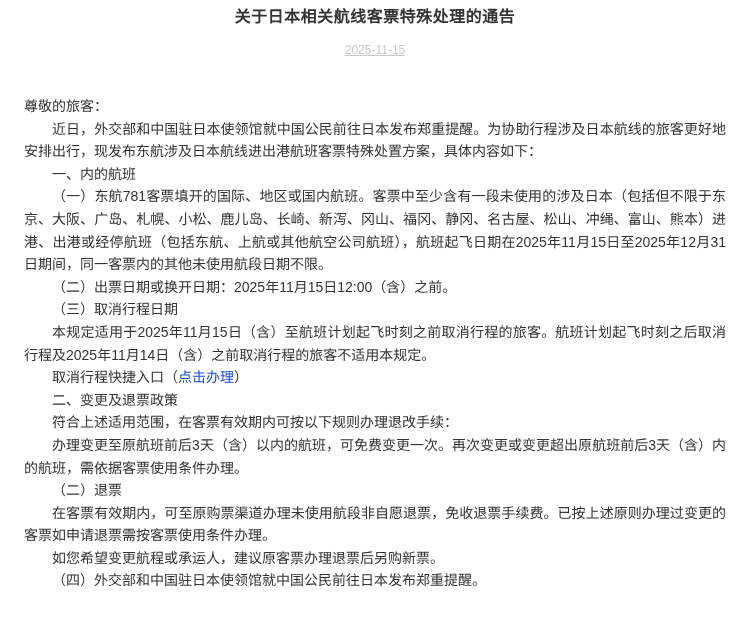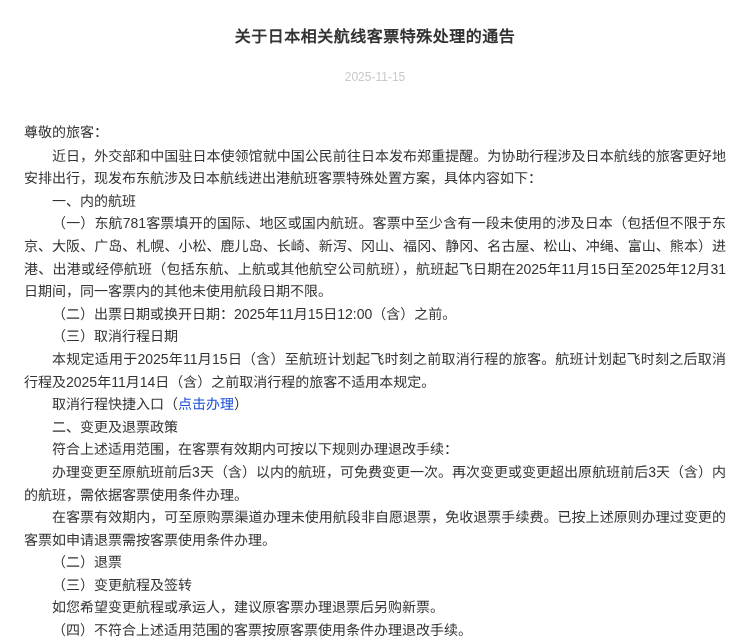--- a/index.html
+++ b/index.html
@@ -8,52 +8,52 @@
     background: #ffffff;
   }
   body {
     width: 750px;
     height: 638px;
     overflow: hidden;
     font-family: "Liberation Sans", "DejaVu Sans", sans-serif;
     -webkit-font-smoothing: antialiased;
   }
   .header {
-    padding-top: 26px;
+    padding-top: 6px;
     text-align: center;
   }
   .title {
     margin: 0;
     font-size: 16px;
     line-height: 22px;
     font-weight: 700;
     color: #333333;
     letter-spacing: 0.5px;
   }
   .date {
-    margin-top: 22px;
+    margin-top: 15px;
     font-size: 12px;
     line-height: 14px;
     color: #c9c9c9;
+    text-decoration: underline;
   }
   .content {
     padding: 38px 24px 20px 24px;
     font-size: 14px;
     line-height: 22.6px;
     color: #333333;
     text-align: justify;
   }
   .content p {
     margin: 0;
     text-indent: 2em;
     word-break: break-all;
   }
   .content p.no-indent {
     text-indent: 0;
-    font-family: Liberation Serif, serif;
   }
   .content a {
     color: #1d4ed8;
     text-decoration: none;
     cursor: pointer;
   }
 </style>
 </head>
 <body>
 
@@ -67,18 +67,17 @@
     <p><span>近日，外交部和中国驻日本使领馆就中国公民前往日本发布郑重提醒。为协助行程涉及日本航线的旅客更好地安排出行，现发布东航涉及日本航线进出港航班客票特殊处置方案，具体内容如下：</span></p>
     <p><span>一、内的航班</span></p>
     <p><span>（一）东航781客票填开的国际、地区或国内航班。客票中至少含有一段未使用的涉及日本（包括但不限于东京、大阪、广岛、札幌、小松、鹿儿岛、长崎、新泻、冈山、福冈、静冈、名古屋、松山、冲绳、富山、熊本）进港、出港或经停航班（包括东航、上航或其他航空公司航班），航班起飞日期在2025年11月15日至2025年12月31日期间，同一客票内的其他未使用航段日期不限。</span></p>
     <p><span>（二）出票日期或换开日期：2025年11月15日12:00（含）之前。</span></p>
     <p><span>（三）取消行程日期</span></p>
     <p><span>本规定适用于2025年11月15日（含）至航班计划起飞时刻之前取消行程的旅客。航班计划起飞时刻之后取消行程及2025年11月14日（含）之前取消行程的旅客不适用本规定。</span></p>
     <p><span>取消行程快捷入口（</span><a>点击办理</a><span>）</span></p>
     <p><span>二、变更及退票政策</span></p>
     <p><span>符合上述适用范围，在客票有效期内可按以下规则办理退改手续：</span></p>
     <p><span>办理变更至原航班前后3天（含）以内的航班，可免费变更一次。再次变更或变更超出原航班前后3天（含）内的航班，需依据客票使用条件办理。</span></p>
+    <p><span>（二）退票</span></p>
     <p><span>在客票有效期内，可至原购票渠道办理未使用航段非自愿退票，免收退票手续费。已按上述原则办理过变更的客票如申请退票需按客票使用条件办理。</span></p>
-    <p><span>（二）退票</span></p>
-    <p><span>（三）变更航程及签转</span></p>
     <p><span>如您希望变更航程或承运人，建议原客票办理退票后另购新票。</span></p>
-    <p><span>（四）不符合上述适用范围的客票按原客票使用条件办理退改手续。</span></p>
+    <p><span>（四）外交部和中国驻日本使领馆就中国公民前往日本发布郑重提醒。</span></p>
   </div>
 
 </body></html>

